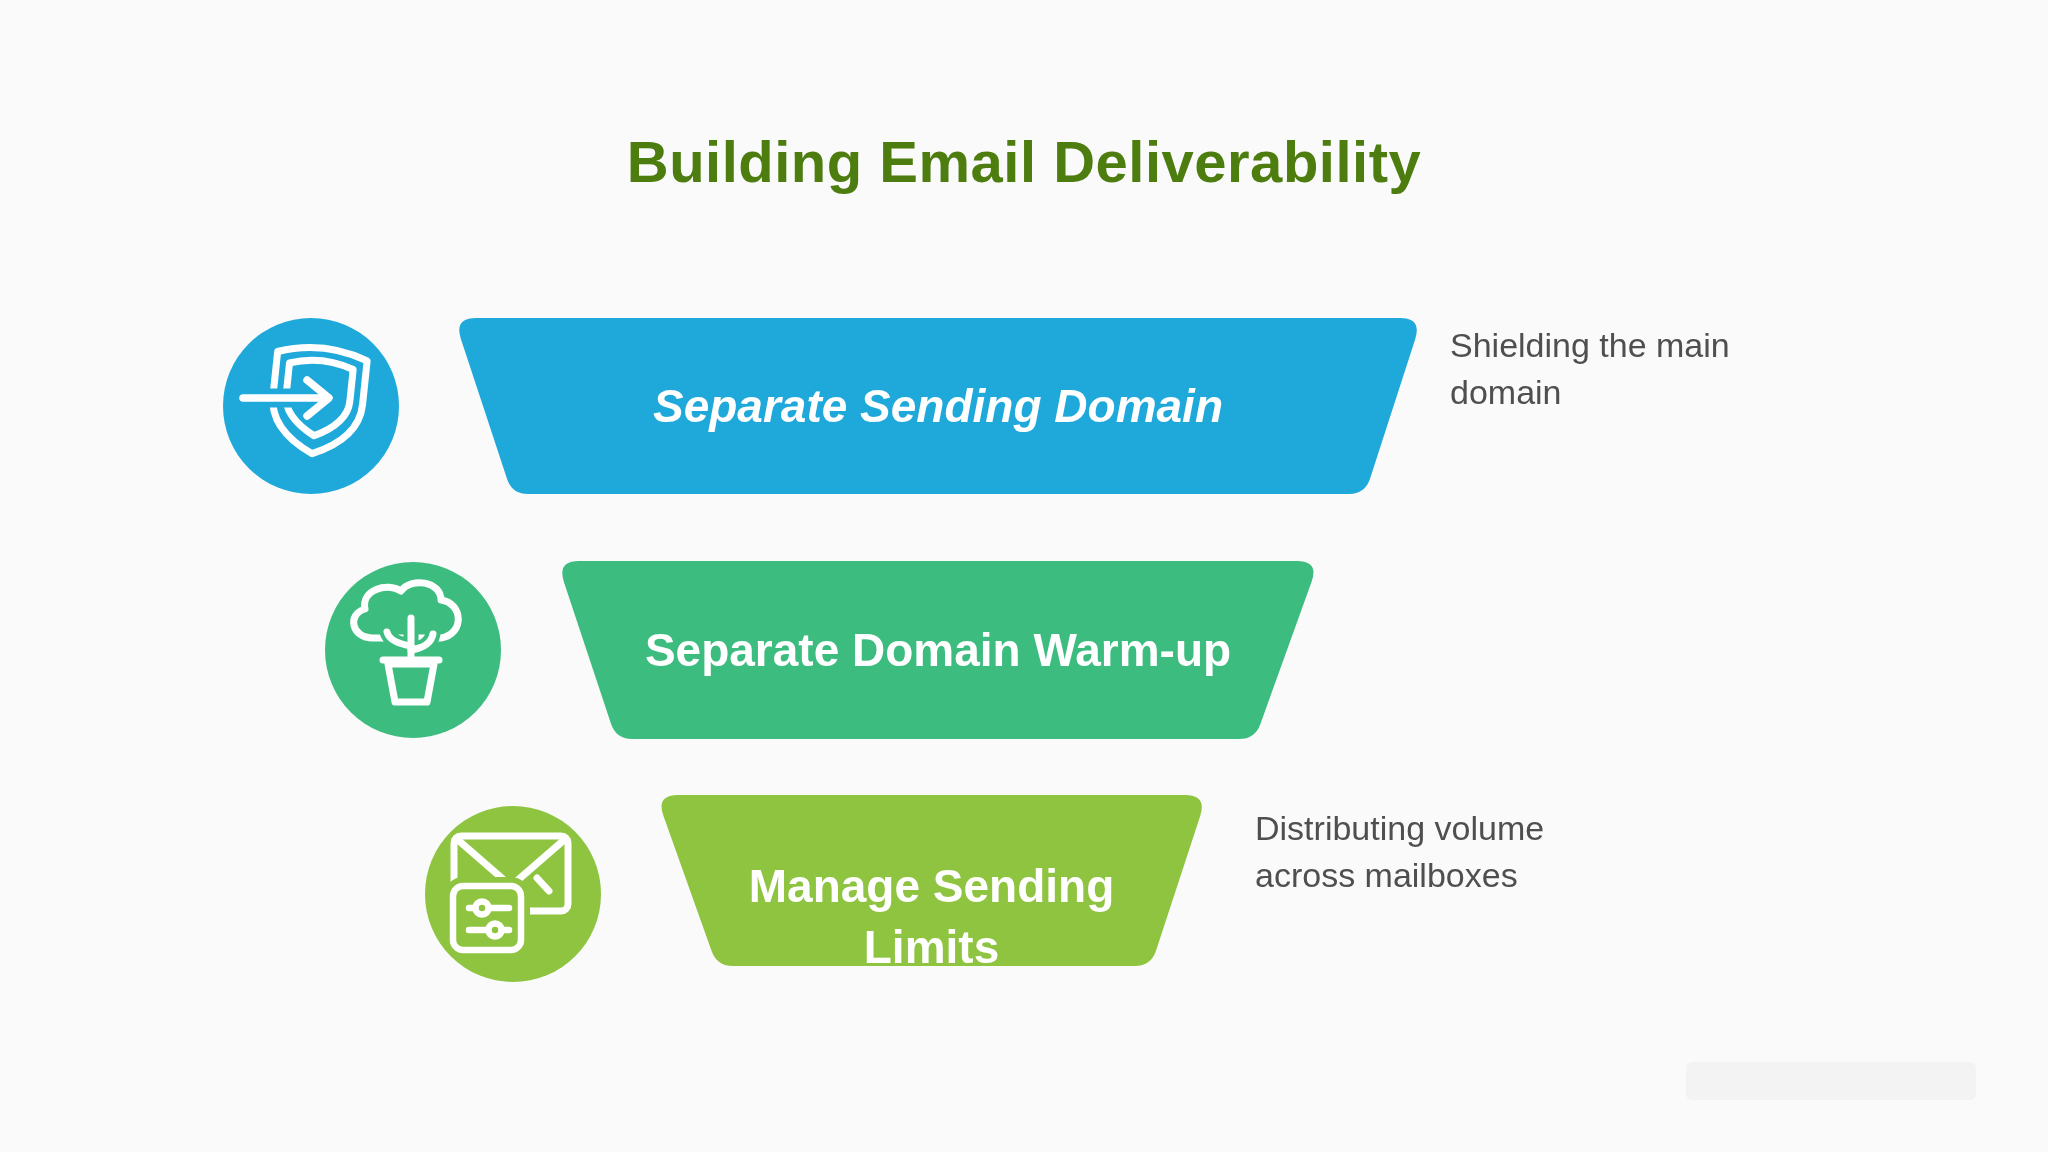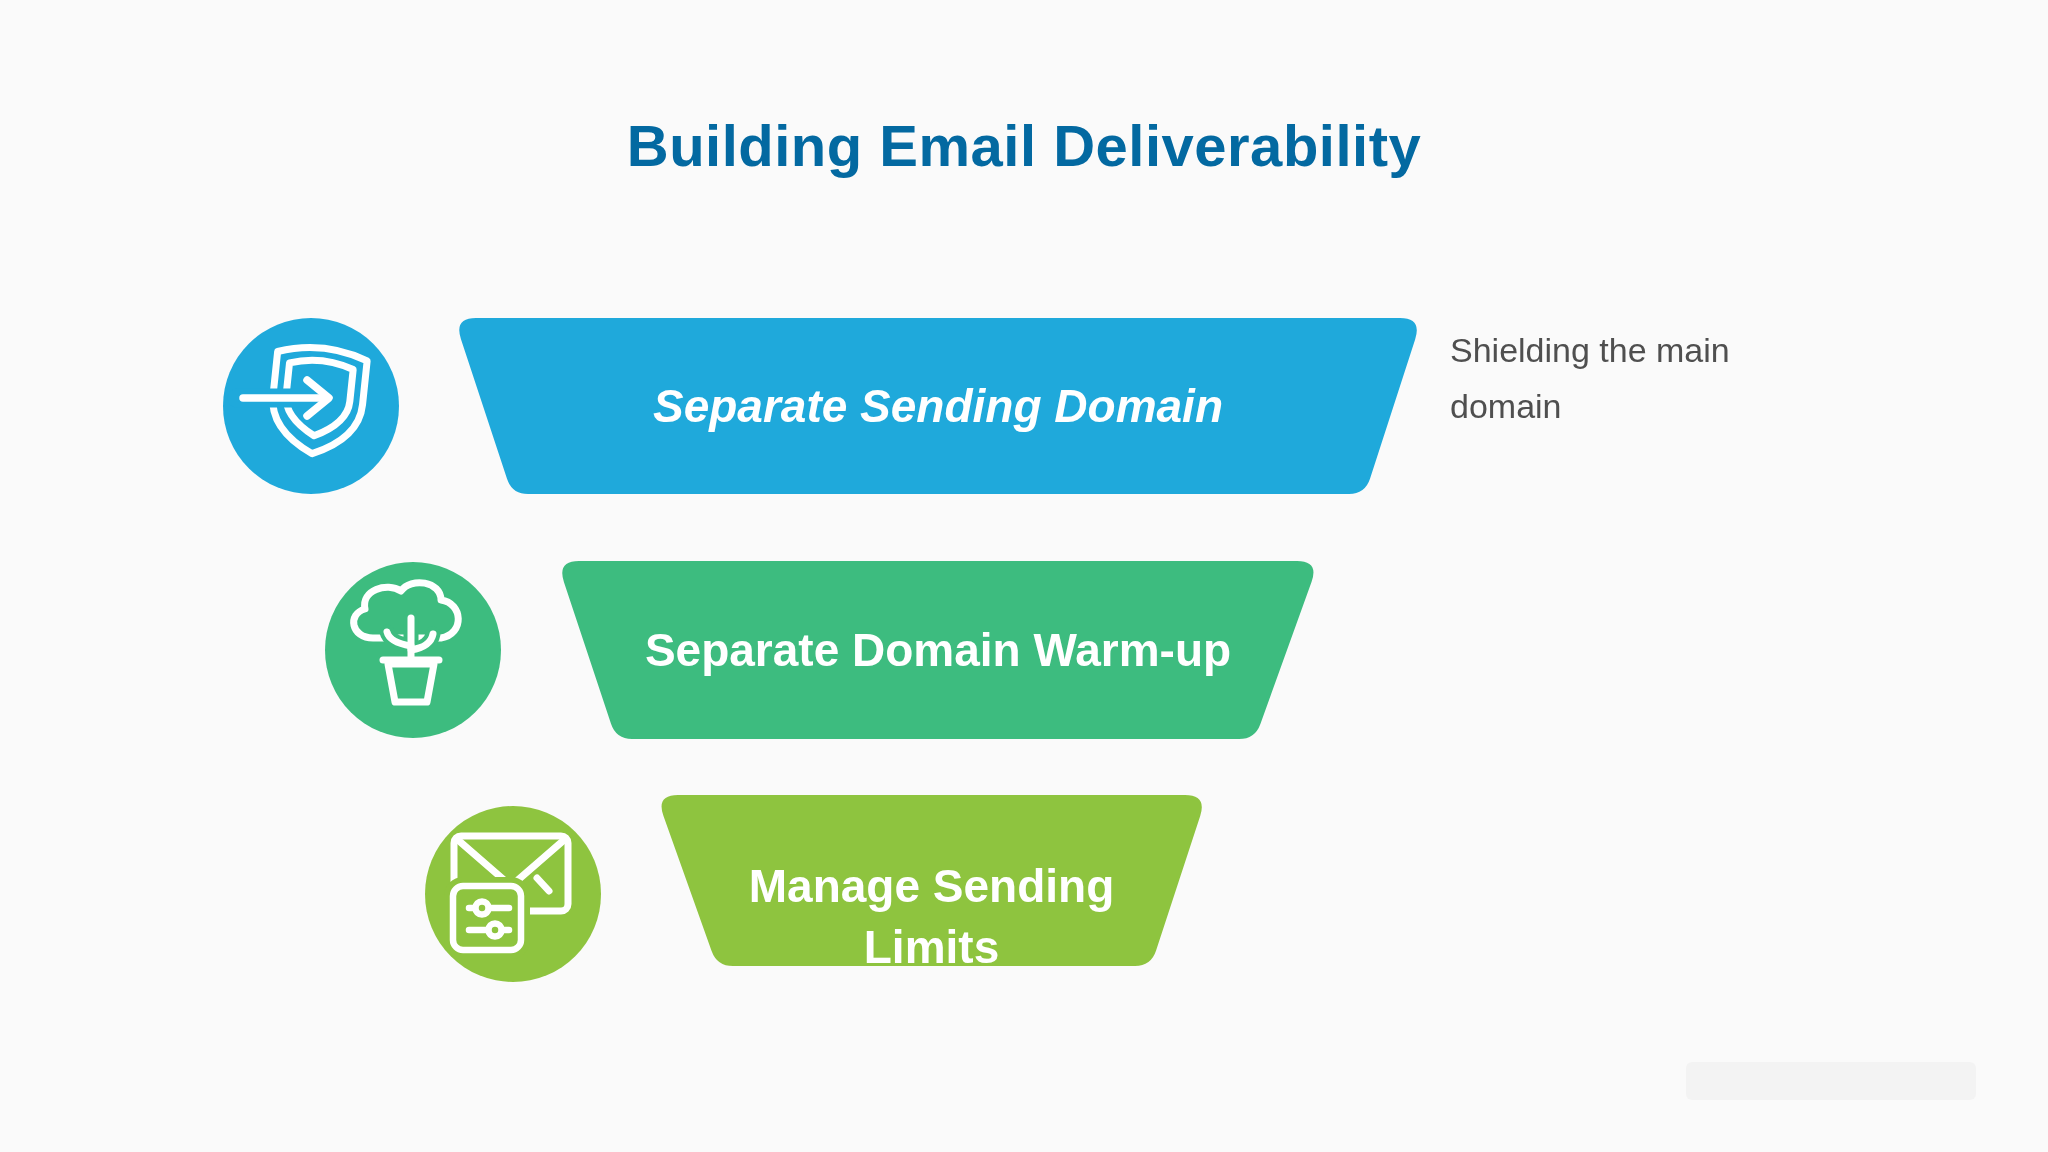--- a/index.html
+++ b/index.html
@@ -5,43 +5,43 @@
   html,body{margin:0;padding:0;}
   body{font-family:"Liberation Sans", sans-serif;}
   #stage{
     position:relative;
     width:2048px;height:1152px;
     background:#fafafa;
     overflow:hidden;
   }
   .title{
     position:absolute;
-    left:0;top:112px;width:100%;
+    left:0;top:128px;width:100%;
     text-align:center;
     font-size:58px;font-weight:bold;
-    color:#0369a1;
+    color:#4d7c0f;
     letter-spacing:0.5px;
   }
   svg.bands{position:absolute;left:0;top:0;}
   .icon-badge{position:absolute;width:176px;height:176px;}
   .band-label{
     position:absolute;
     display:flex;align-items:center;justify-content:center;
     color:#ffffff;
     font-size:46px;font-weight:bold;
     text-align:center;
     line-height:1.32;
   }
   .band-label .inner{display:block;}
   .band-label-3 .inner{max-width:430px;}
   .desc{
     position:absolute;
     color:#4f4f4f;
     font-size:34px;
-    line-height:56px;
+    line-height:47px;
   }
   .watermark{
     position:absolute;
     right:72px;bottom:52px;
     width:290px;height:38px;
     background:rgba(120,120,120,0.05);
     border-radius:6px;
   }
 </style>
 </head>
@@ -110,16 +110,17 @@
     <span class="inner">Separate Sending Domain</span>
   </div>
   <div class="band-label" style="left:557px;top:561px;width:762px;height:178px;">
     <span class="inner">Separate Domain Warm-up</span>
   </div>
   <div class="band-label band-label-3" style="left:656px;top:824px;width:551px;height:171px;margin-top:7px;">
     <span class="inner">Manage Sending Limits</span>
   </div>
 
   <div class="desc" style="left:1450px;top:322px;width:330px;">Shielding the main domain</div>
+  <div class="desc" style="left:1255px;top:805px;width:340px;">Distributing volume across mailboxes</div>
 
   <div class="watermark"></div>
 
 </div>
 
 </body></html>

